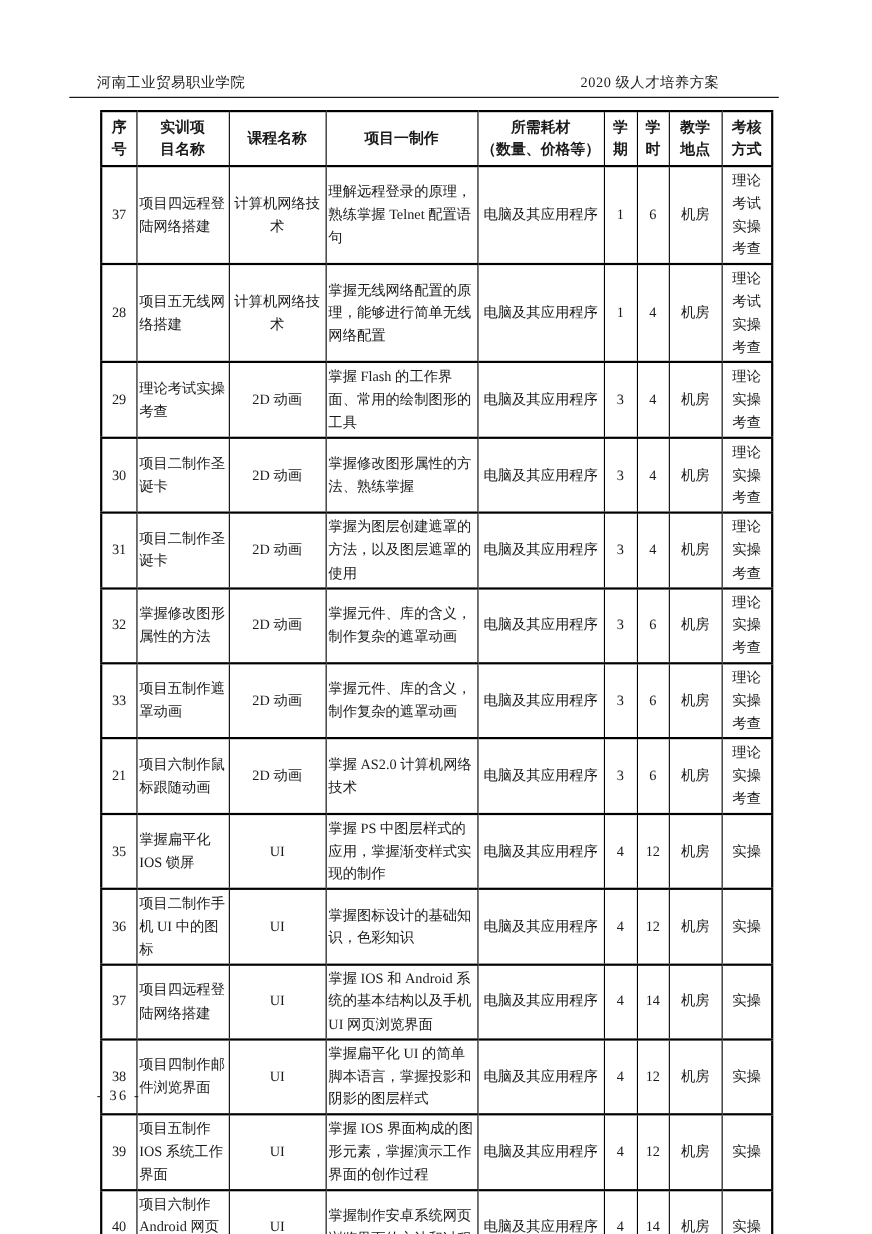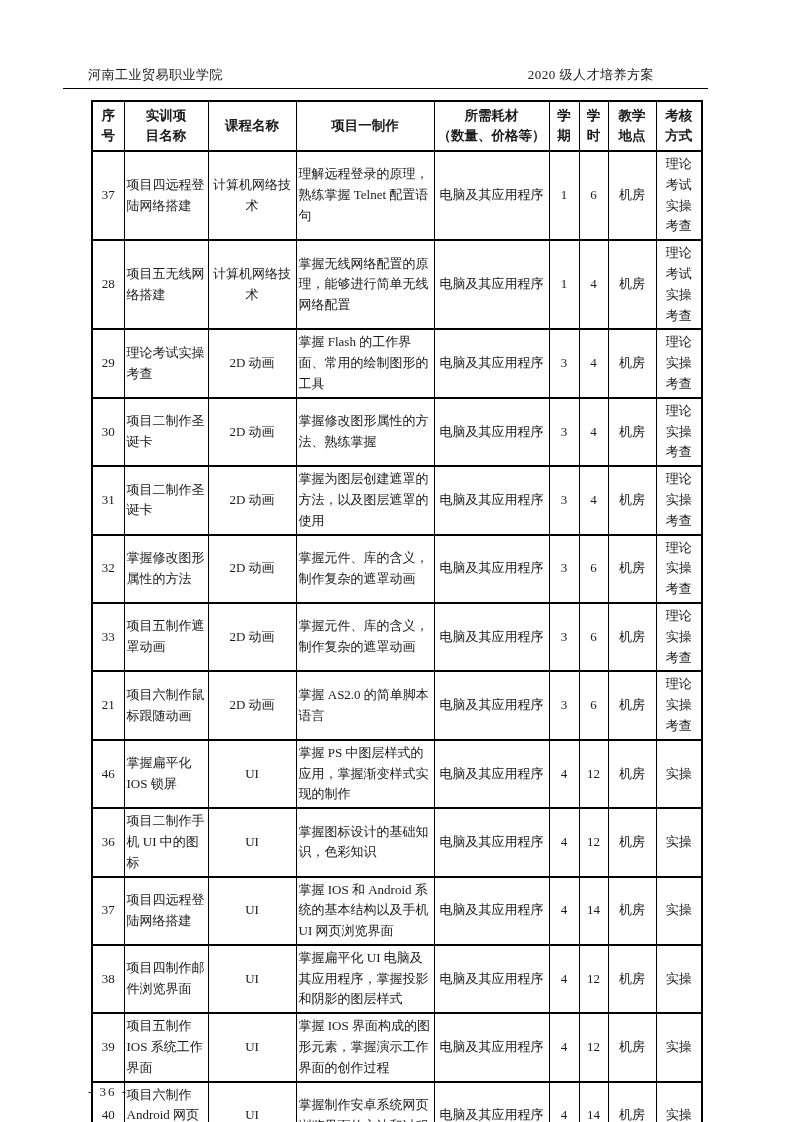--- a/index.html
+++ b/index.html
@@ -72,21 +72,21 @@
     text-align: center;
   }
   .training-table td:nth-child(2),
   .training-table td:nth-child(4) {
     text-align: left;
     padding: 2px 2px;
   }
   .page-number {
     position: absolute;
     left: 88px;
-    top: 1084px;
+    top: 988px;
     font-size: 13px;
     letter-spacing: 2px;
   }
 </style>
 </head>
 <body>
 
 <div class="page">
 
   <div class="doc-header-left">河南工业贸易职业学院</div>
@@ -203,29 +203,29 @@
         <td>电脑及其应用程序</td>
         <td>3</td>
         <td>6</td>
         <td>机房</td>
         <td>理论实操考查</td>
       </tr>
         <tr style="height: 47px;">
         <td>21</td>
         <td>项目六制作鼠标跟随动画</td>
         <td>2D 动画</td>
-        <td>掌握 AS2.0 的简单脚本语言</td>
+        <td>掌握 AS2.0 计算机网络技术</td>
         <td>电脑及其应用程序</td>
         <td>3</td>
         <td>6</td>
         <td>机房</td>
         <td>理论实操考查</td>
       </tr>
         <tr style="height: 63px;">
-        <td>46</td>
+        <td>35</td>
         <td>掌握扁平化 IOS 锁屏</td>
         <td>UI</td>
         <td>掌握 PS 中图层样式的应用，掌握渐变样式实现的制作</td>
         <td>电脑及其应用程序</td>
         <td>4</td>
         <td>12</td>
         <td>机房</td>
         <td>实操</td>
       </tr>
         <tr style="height: 62px;">
@@ -247,21 +247,21 @@
         <td>电脑及其应用程序</td>
         <td>4</td>
         <td>14</td>
         <td>机房</td>
         <td>实操</td>
       </tr>
         <tr style="height: 57px;">
         <td>38</td>
         <td>项目四制作邮件浏览界面</td>
         <td>UI</td>
-        <td>掌握扁平化 UI 电脑及其应用程序，掌握投影和阴影的图层样式</td>
+        <td>掌握扁平化 UI 的简单脚本语言，掌握投影和阴影的图层样式</td>
         <td>电脑及其应用程序</td>
         <td>4</td>
         <td>12</td>
         <td>机房</td>
         <td>实操</td>
       </tr>
         <tr style="height: 64px;">
         <td>39</td>
         <td>项目五制作 IOS 系统工作界面</td>
         <td>UI</td>

